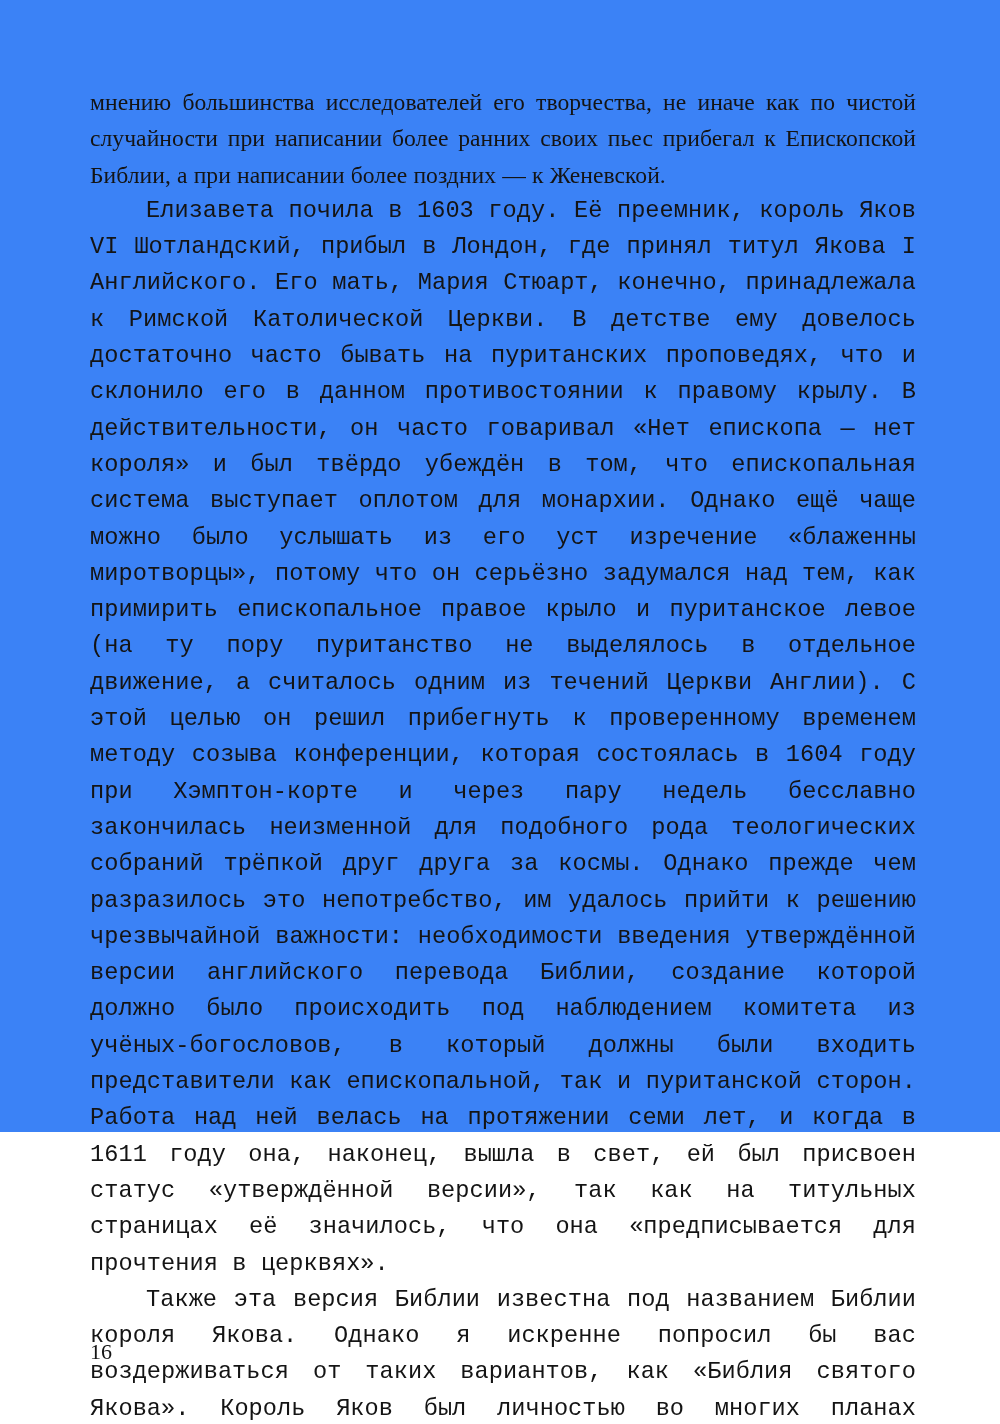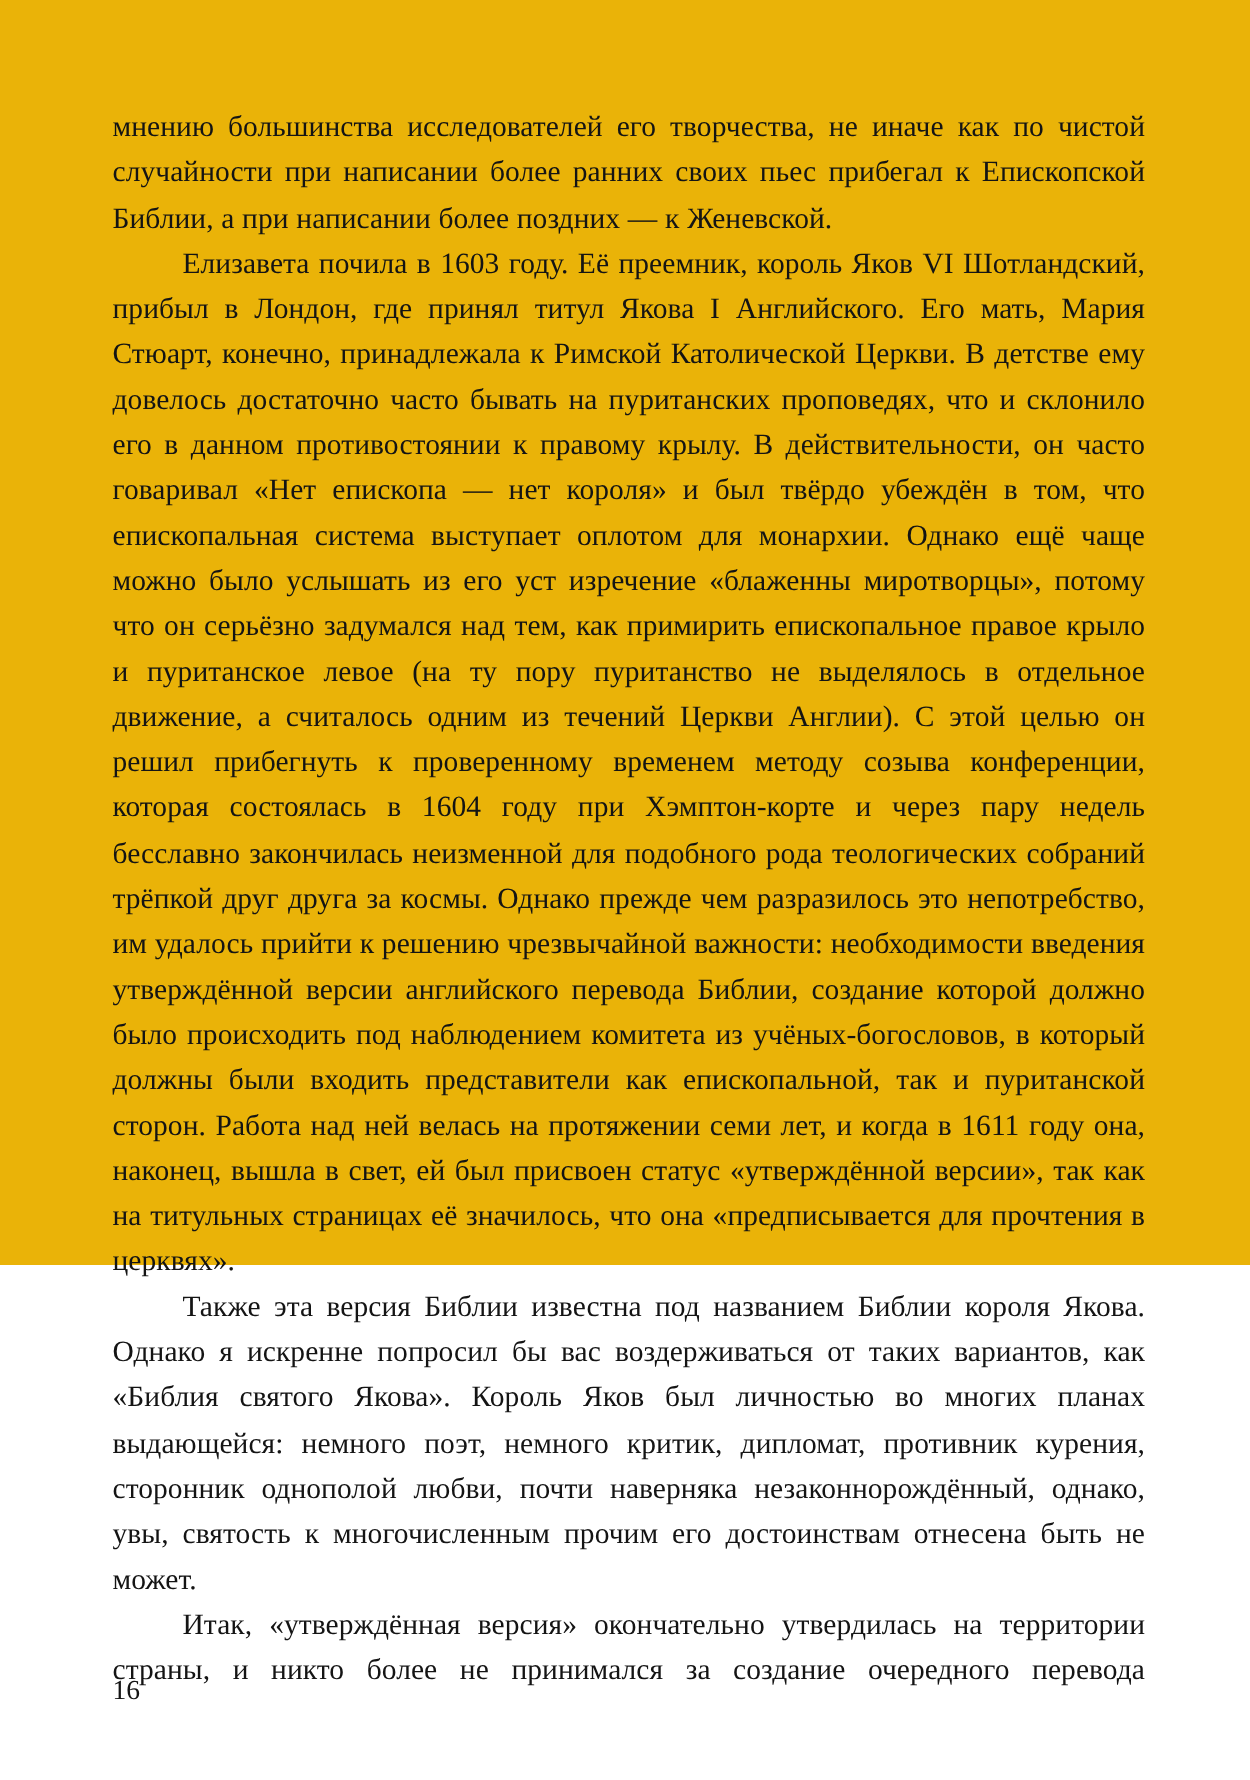--- a/index.html
+++ b/index.html
@@ -16,22 +16,22 @@
     font-family: "Liberation Serif", "DejaVu Serif", serif;
     color: #111111;
     -webkit-font-smoothing: antialiased;
   }
 
   .page {
     position: absolute;
     left: 0;
     top: 0;
     width: 1000px;
-    height: 1012px;
-    background: #eab308;
+    height: 1132px;
+    background: #3b82f6;
   }
 
   
   .text-block {
     position: absolute;
     left: 90px;
     top: 84px;
     width: 826px;
   }
 
@@ -42,20 +42,21 @@
     font-size: 23.6px;
     line-height: 36.3px;
     letter-spacing: 0.05px;
     word-spacing: 0.2px;
     color: #141414;
     hyphens: manual;
   }
 
   .para + .para {
     margin-top: 0;
+    font-family: Liberation Mono, monospace;
   }
 
   .para.indent {
     text-indent: 56px;
   }
 
   
   .para.last-line-open {
     text-align-last: left;
   }

